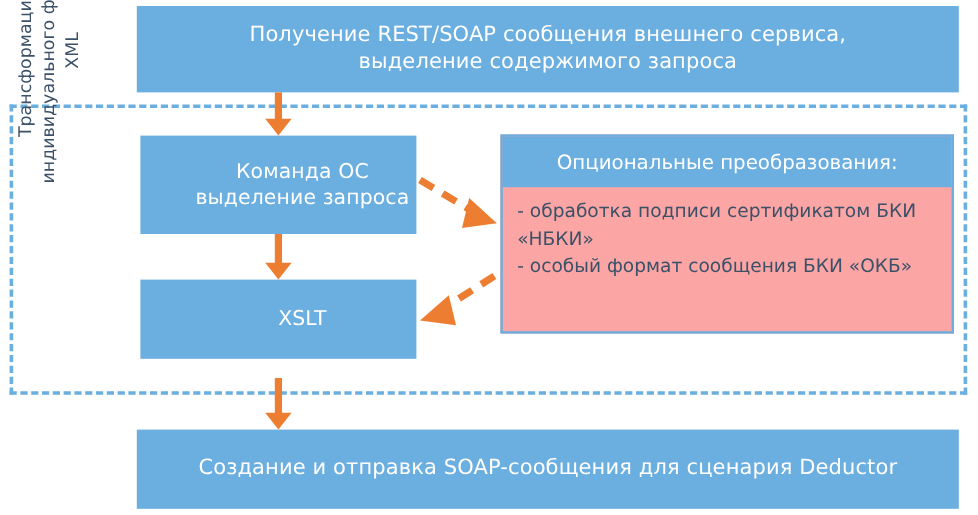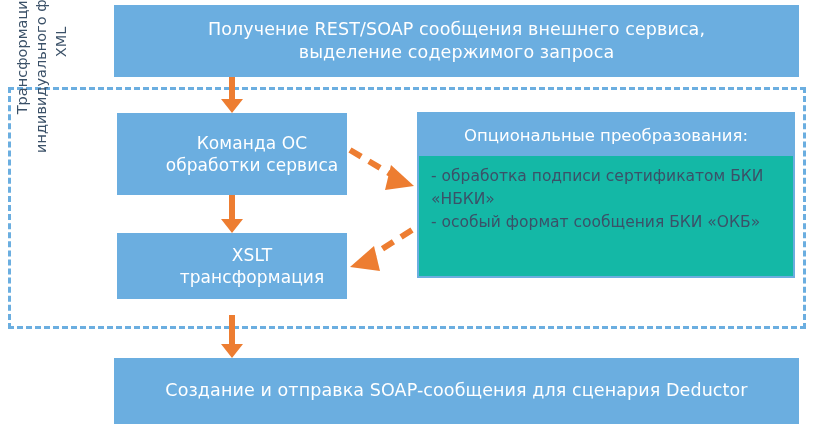--- a/index.html
+++ b/index.html
@@ -91,21 +91,21 @@
     font-size: 17px;
   }
 
   
   #panel-optional {
     position: absolute;
     left: 417px;
     top: 112px;
     width: 378px;
     height: 166px;
-    background: #14b8a6;
+    background: #fca5a5;
     border: 2px solid #6BAEE0;
     box-sizing: border-box;
   }
   #panel-optional-header {
     background: #6BAEE0;
     color: #ffffff;
     height: 42px;
     display: flex;
     align-items: center;
     justify-content: center;
@@ -157,28 +157,27 @@
 
   <div id="dashed-group"></div>
 
   <div id="side-label">
     <span>Трансформация из индивидуального формата в XML</span>
   </div>
 
   <div class="blue-box" id="box-oscmd">
     <span>
       <span>Команда ОС</span><br>
-      <span>обработки сервиса</span>
+      <span>выделение запроса</span>
     </span>
   </div>
 
   <div class="blue-box" id="box-xslt">
     <span>
       <span>XSLT</span><br>
-      <span>трансформация</span>
     </span>
   </div>
 
   <div id="panel-optional">
     <div id="panel-optional-header">
       <span>Опциональные преобразования:</span>
     </div>
     <div id="panel-optional-body">
       <span class="opt-item">- обработка подписи сертификатом БКИ «НБКИ»</span>
       <span class="opt-item">- особый формат сообщения БКИ «ОКБ»</span>

